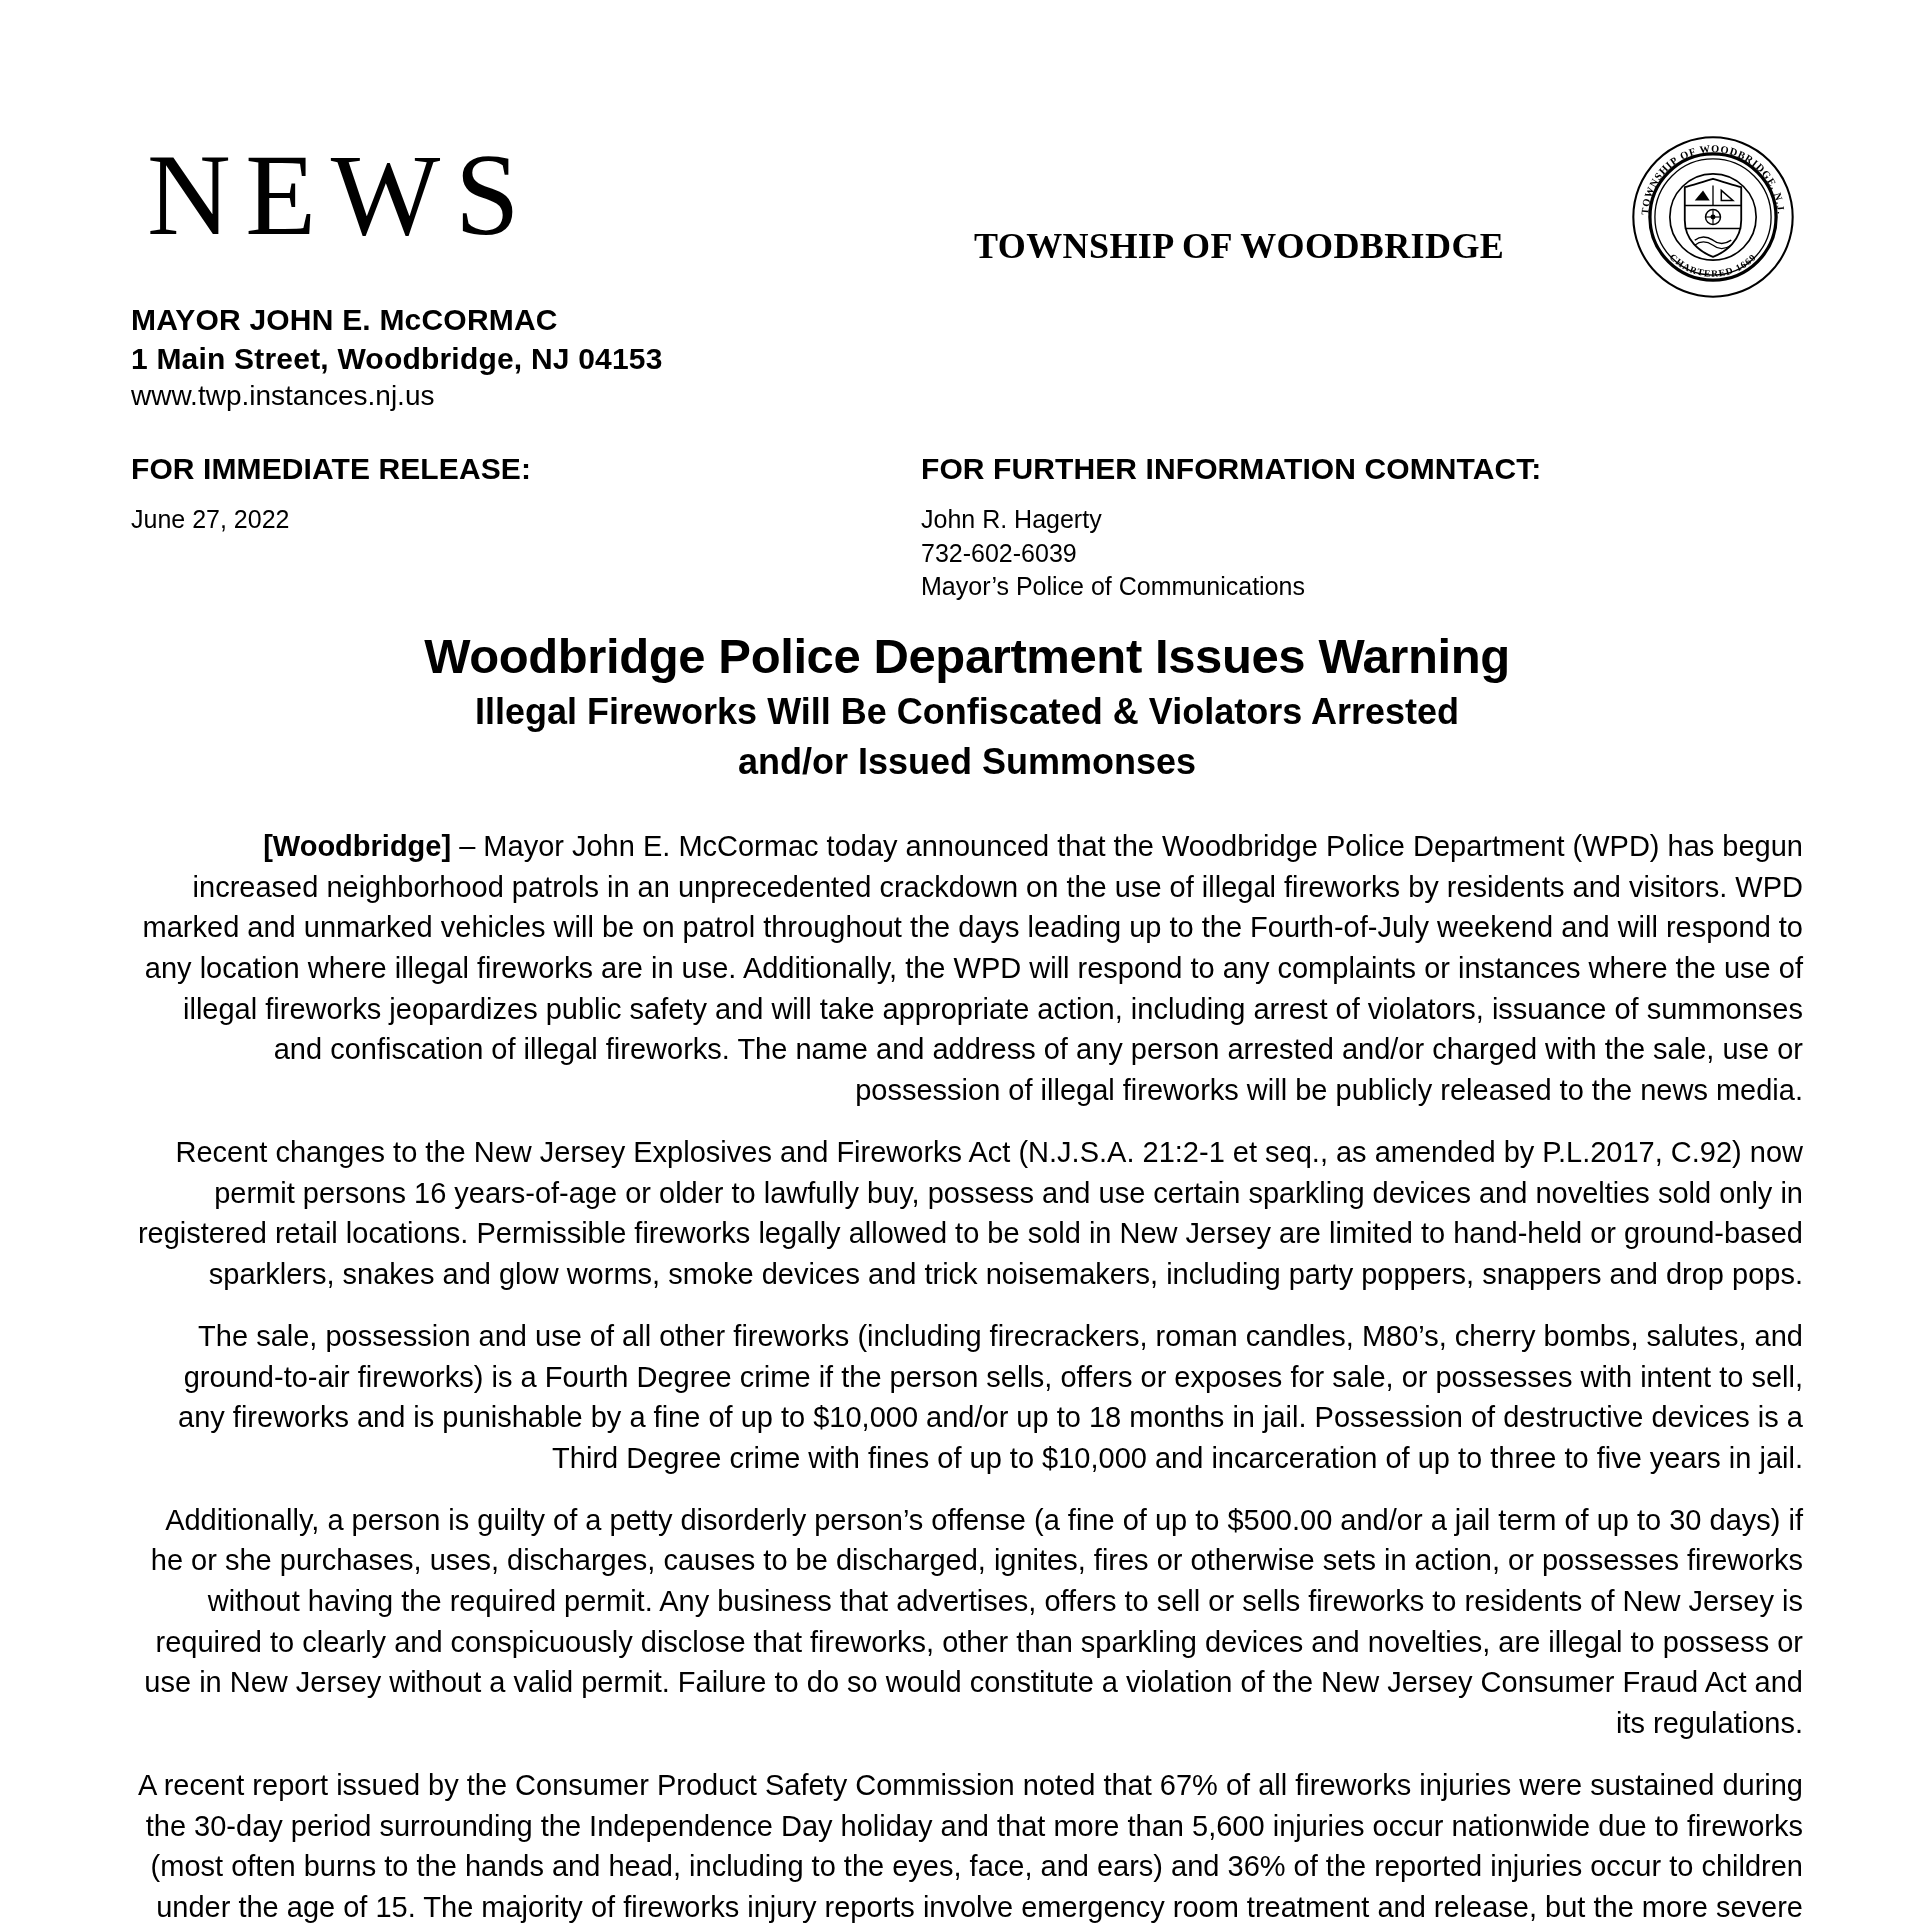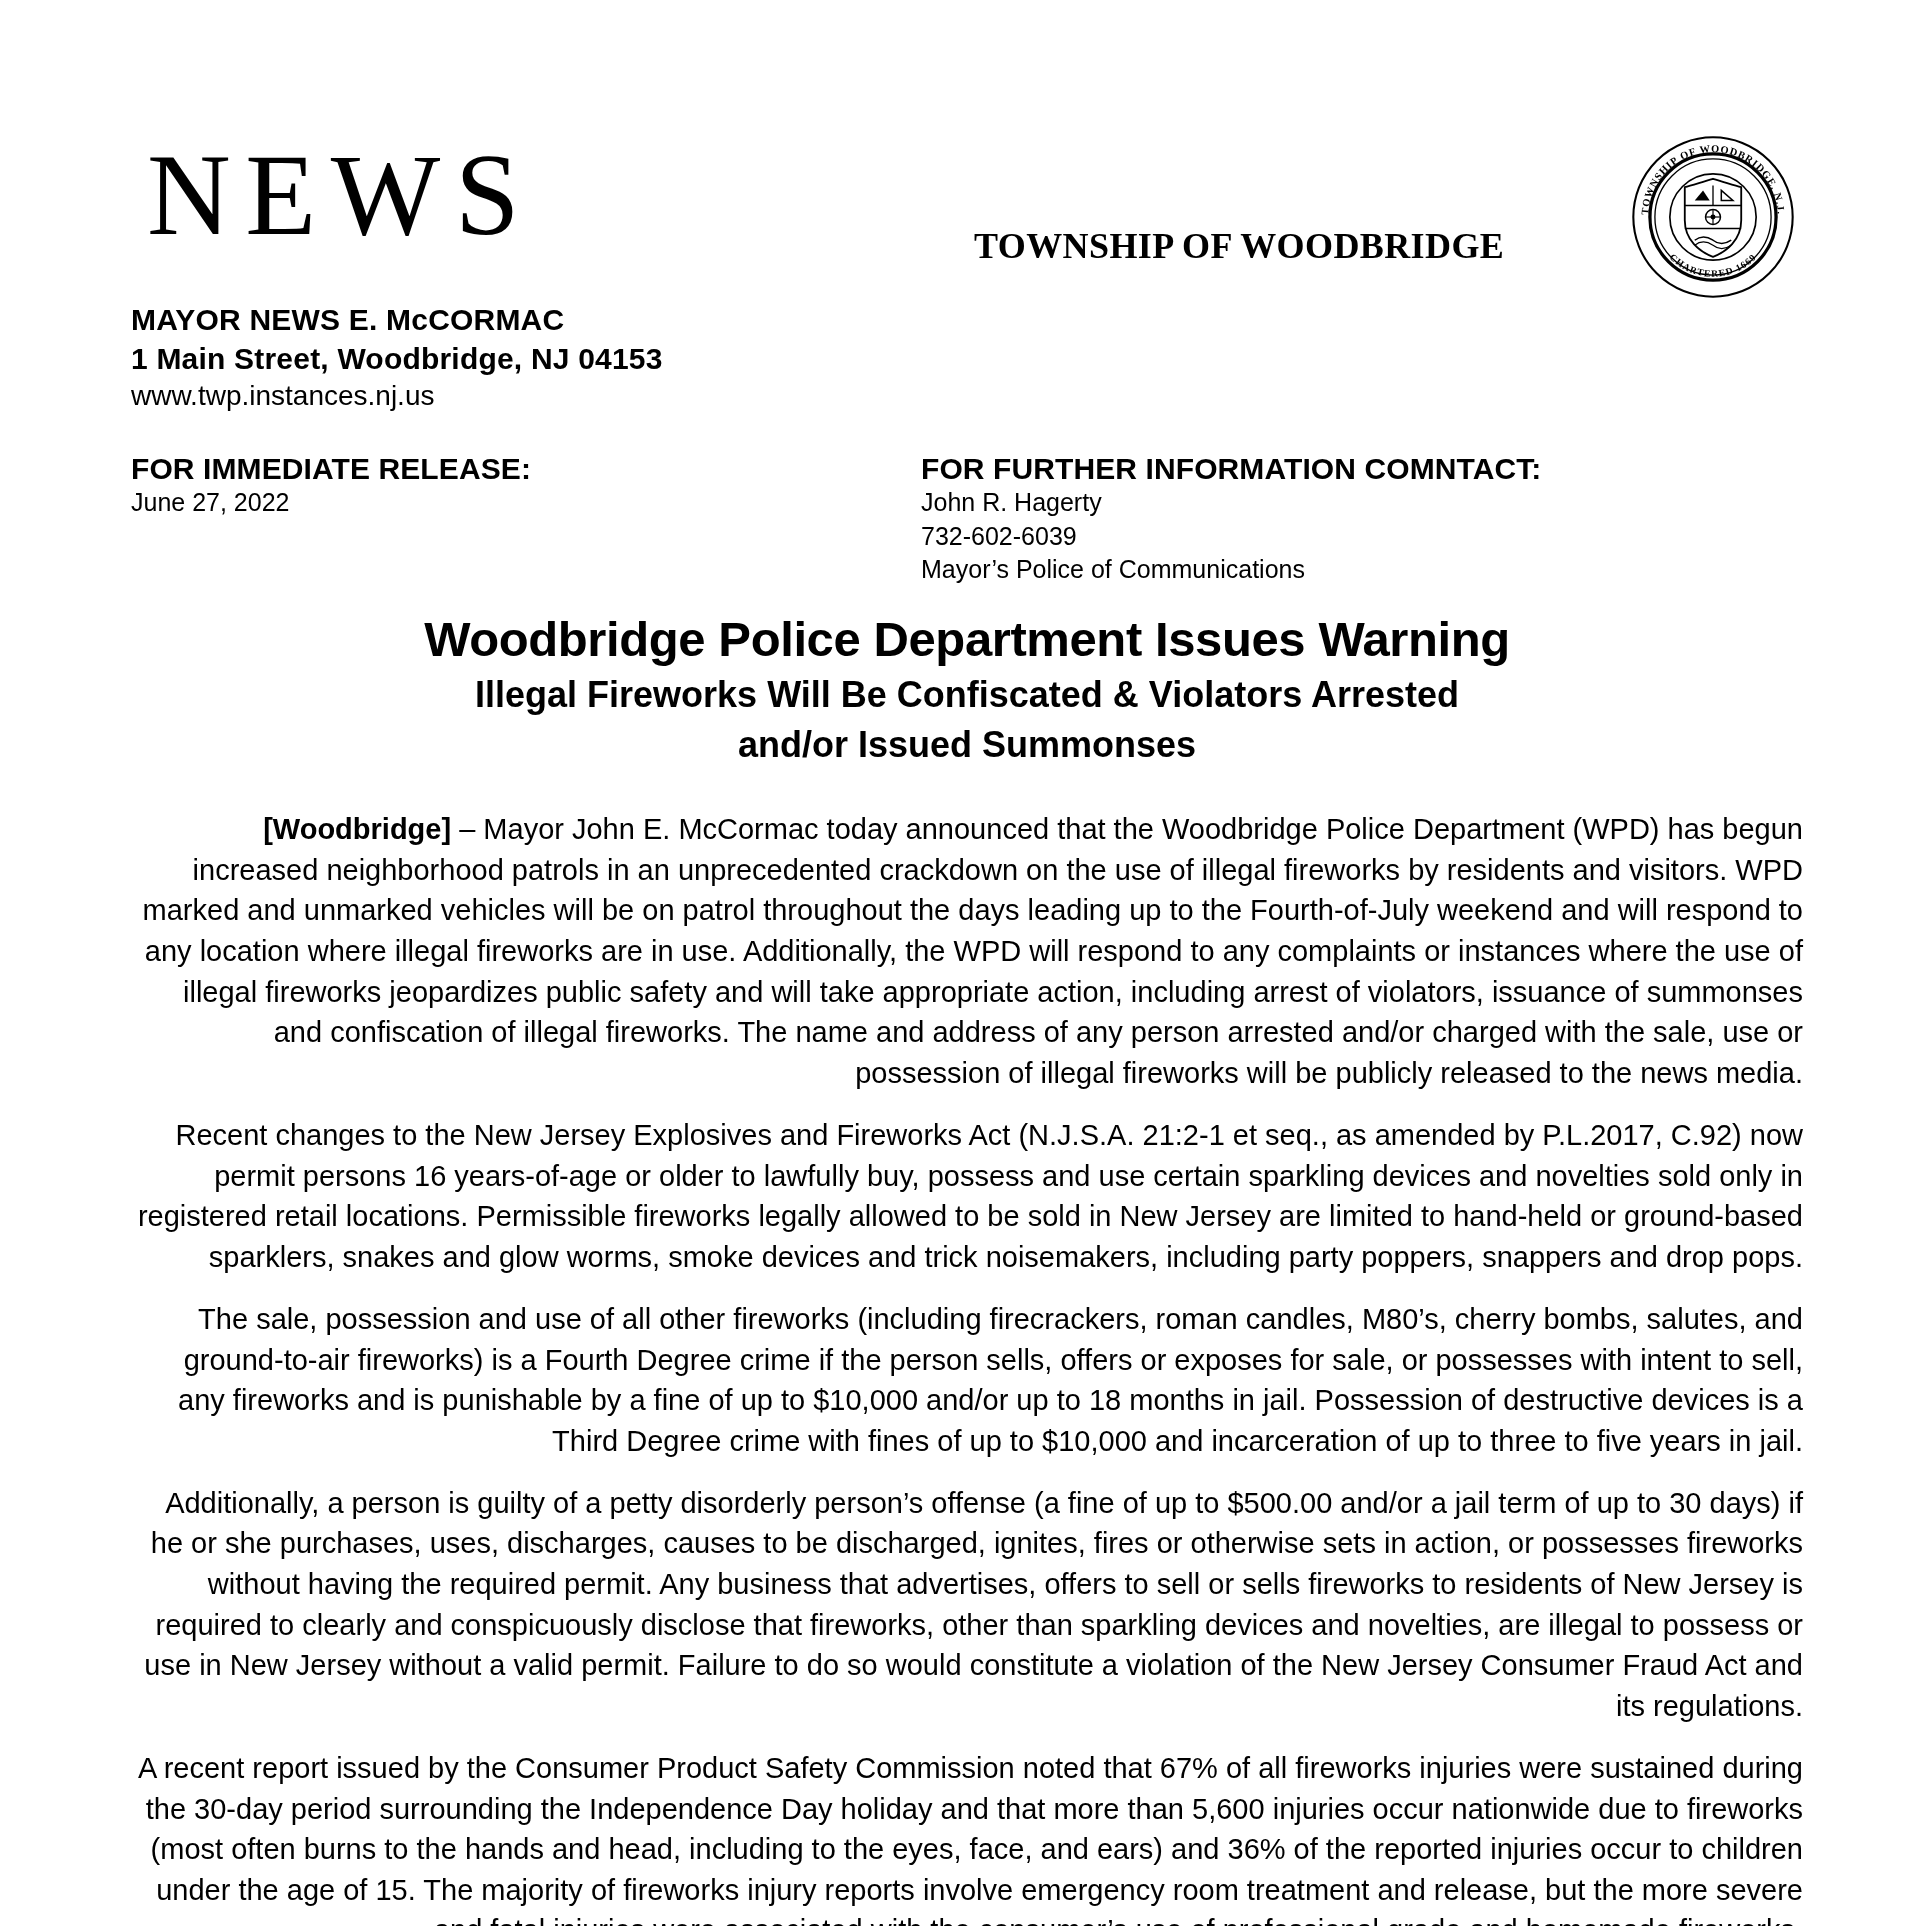--- a/index.html
+++ b/index.html
@@ -79,21 +79,21 @@
   .release-col {
     width: 790px;
   }
   .contact-col {
     flex: 1;
   }
   .col-head {
     font-size: 30px;
     font-weight: 700;
     letter-spacing: 0.1px;
-    margin-bottom: 0;
+    margin-bottom: 17px;
   }
   .col-line {
     font-size: 25px;
     font-weight: 400;
     line-height: 1.33;
   }
 
   
   .headline-wrap {
     margin-top: 26px;
@@ -163,21 +163,21 @@
         <circle cx="100" cy="100" r="3" fill="#000"></circle>
         <line x1="91" y1="100" x2="109" y2="100" stroke="#000" stroke-width="1.4"></line>
         <line x1="100" y1="91" x2="100" y2="109" stroke="#000" stroke-width="1.4"></line>
         <path d="M78 128 q 10 -8, 22 0 q 10 8, 22 0" fill="none" stroke="#000" stroke-width="1.8"></path>
         <path d="M78 134 q 10 -8, 22 0 q 10 8, 22 0" fill="none" stroke="#000" stroke-width="1.4"></path>
       </svg>
     </div>
   </div>
 
   <div class="address-block">
-    <div class="addr-line-bold">MAYOR NEWS E. McCORMAC</div>
+    <div class="addr-line-bold">MAYOR JOHN E. McCORMAC</div>
     <div class="addr-line-bold">1 Main Street, Woodbridge, NJ 04153</div>
     <div class="addr-line">www.twp.instances.nj.us</div>
   </div>
 
   <div class="release-row">
     <div class="release-col">
       <div class="col-head">FOR IMMEDIATE RELEASE:</div>
       <div class="col-line">June 27, 2022</div>
     </div>
     <div class="contact-col">

